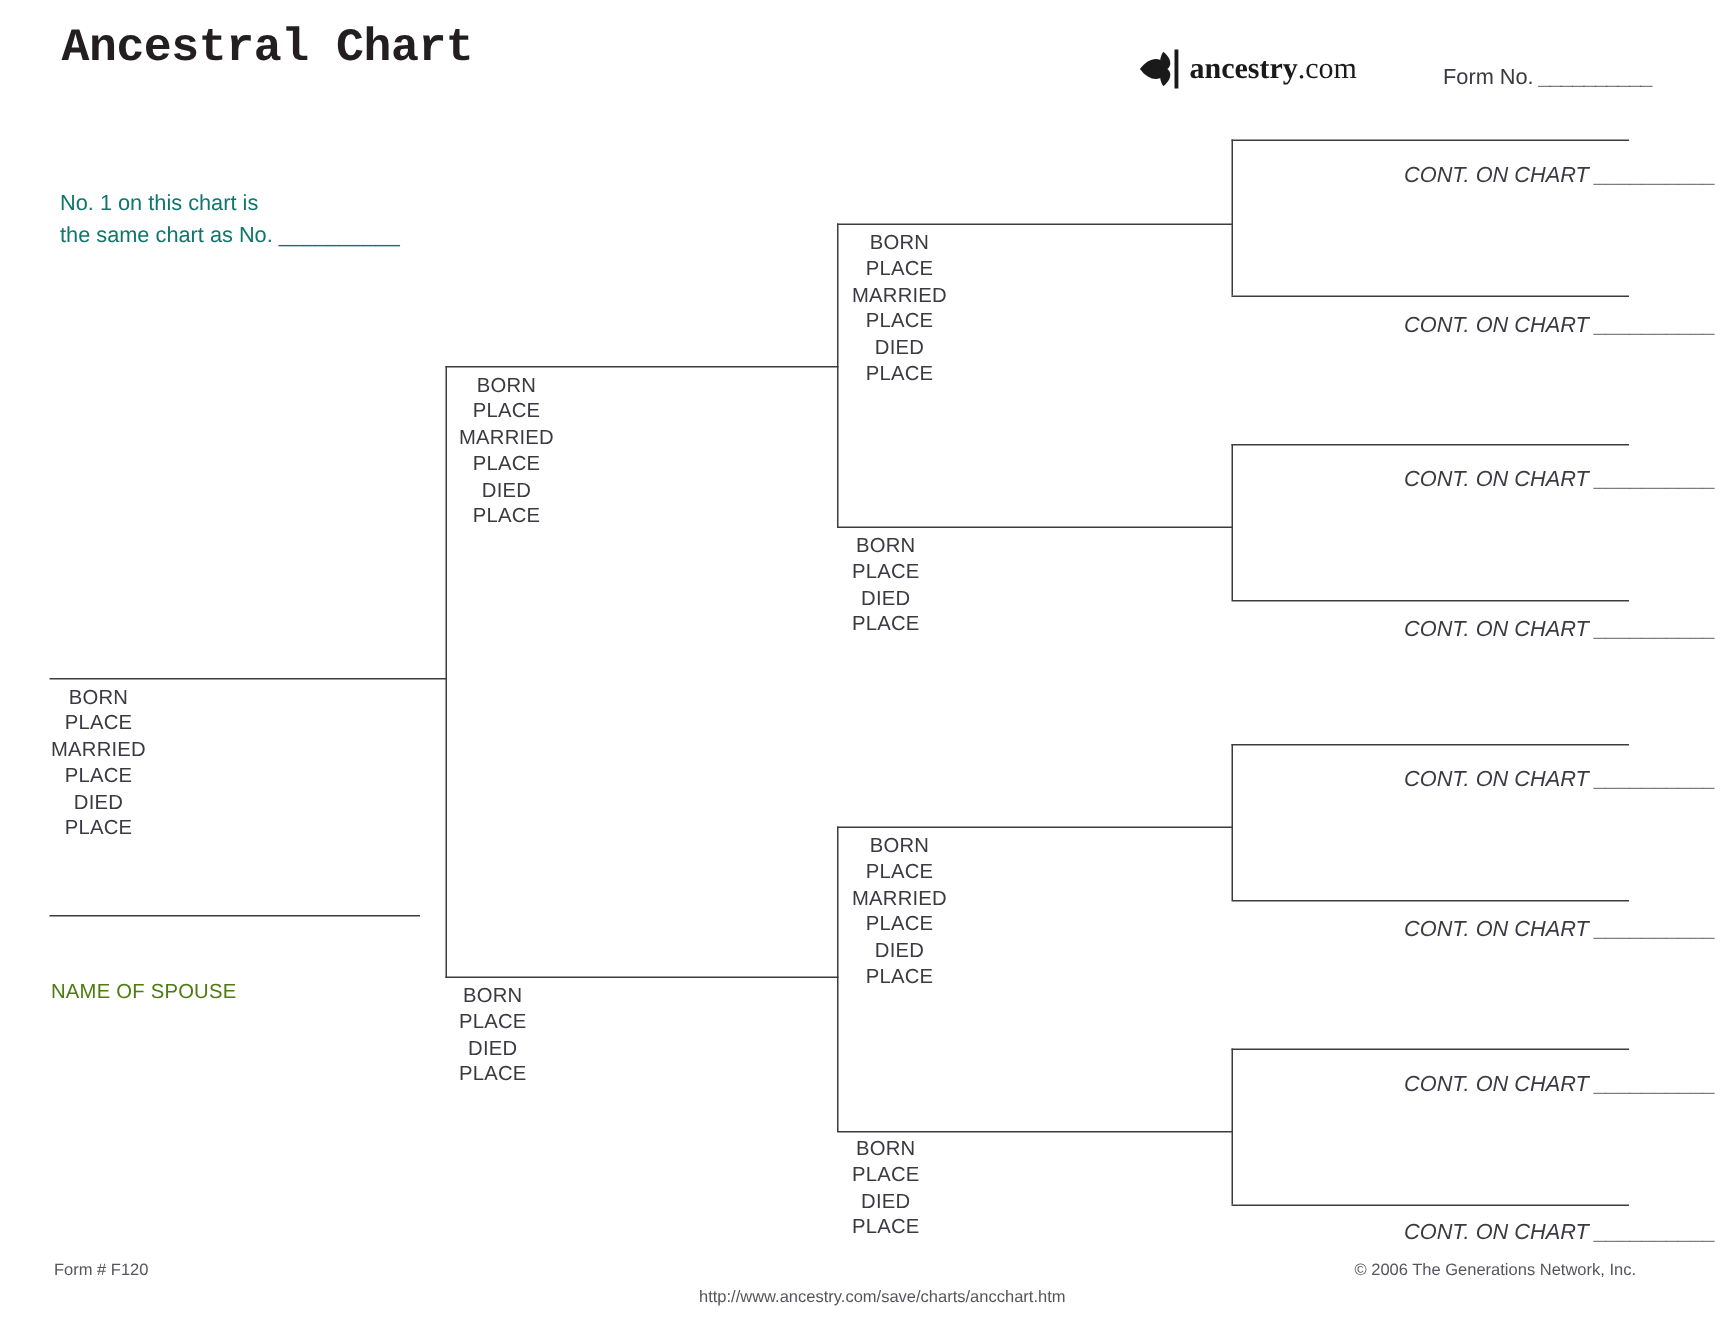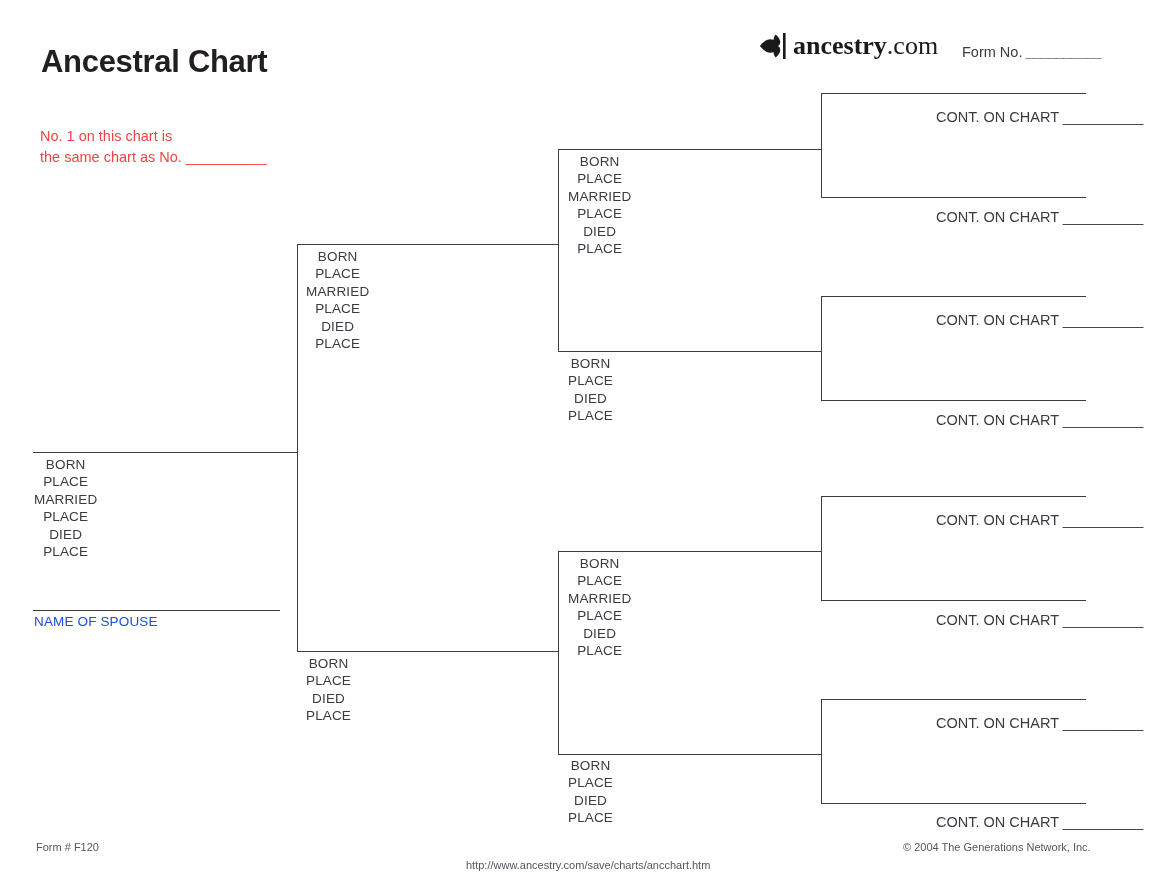--- a/index.html
+++ b/index.html
@@ -16,43 +16,44 @@
     width: 1157px;
     height: 894px;
     background: #ffffff;
     overflow: hidden;
   }
 
   
   #title {
     position: absolute;
     left: 41px;
-    top: 44px;
+    top: 15px;
     font-size: 31px;
     font-weight: bold;
     letter-spacing: -0.3px;
     color: #231f20;
+    font-family: Liberation Mono, monospace;
   }
 
   #brand {
     position: absolute;
     left: 758px;
     top: 29px;
     height: 34px;
     display: flex;
     align-items: center;
   }
   #brand .leaf-mark {
     display: block;
     width: 34px;
     height: 28px;
   }
   #brand .wordmark {
     font-family: "Liberation Serif", serif;
-    font-size: 26px;
+    font-size: 20px;
     line-height: 1;
     color: #1a1a1a;
     margin-left: 1px;
   }
   #brand .wordmark .bold {
     font-weight: bold;
   }
   #brand .wordmark .dotcom {
     font-weight: normal;
   }
@@ -66,21 +67,21 @@
     white-space: nowrap;
   }
 
   
   #note {
     position: absolute;
     left: 40px;
     top: 126px;
     font-size: 14.5px;
     line-height: 21px;
-    color: #ef4444;
+    color: #0f766e;
     white-space: nowrap;
   }
   #note .line3 {
     display: block;
     margin-top: 14px;
     padding-left: 58px;
   }
 
   .blank {
     letter-spacing: -0.5px;
@@ -107,30 +108,32 @@
     letter-spacing: 0.15px;
   }
   .fields div {
     white-space: nowrap;
     text-align: center;
   }
 
   .caption {
     position: absolute;
     font-size: 13.5px;
-    color: #1d4ed8;
+    color: #4d7c0f;
     letter-spacing: 0.15px;
     white-space: nowrap;
+    margin-top: 39px;
   }
 
   .cont {
     position: absolute;
     font-size: 14.5px;
     color: #3a3a42;
     white-space: nowrap;
+    font-style: italic;
   }
 
   
   .footer-text {
     position: absolute;
     font-size: 11px;
     color: #55555d;
     white-space: nowrap;
   }
   #footer-form { left: 36px; top: 841px; }
@@ -261,15 +264,15 @@
   <div class="rule" style="left:821px; top:600px; width:265px;"></div>
   <div class="cont" style="left:936px; top:612px;">CONT. ON CHART __________</div>
 
   <div class="rule" style="left:821px; top:699px; width:265px;"></div>
   <div class="cont" style="left:936px; top:715px;">CONT. ON CHART __________</div>
   <div class="rule" style="left:821px; top:803px; width:265px;"></div>
   <div class="cont" style="left:936px; top:814px;">CONT. ON CHART __________</div>
 
   <div class="footer-text" id="footer-form">Form # F120</div>
   <div class="footer-text" id="footer-url">http://www.ancestry.com/save/charts/ancchart.htm</div>
-  <div class="footer-text" id="footer-copy">© 2004 The Generations Network, Inc.</div>
+  <div class="footer-text" id="footer-copy">© 2006 The Generations Network, Inc.</div>
 
 </div>
 
 </body></html>

